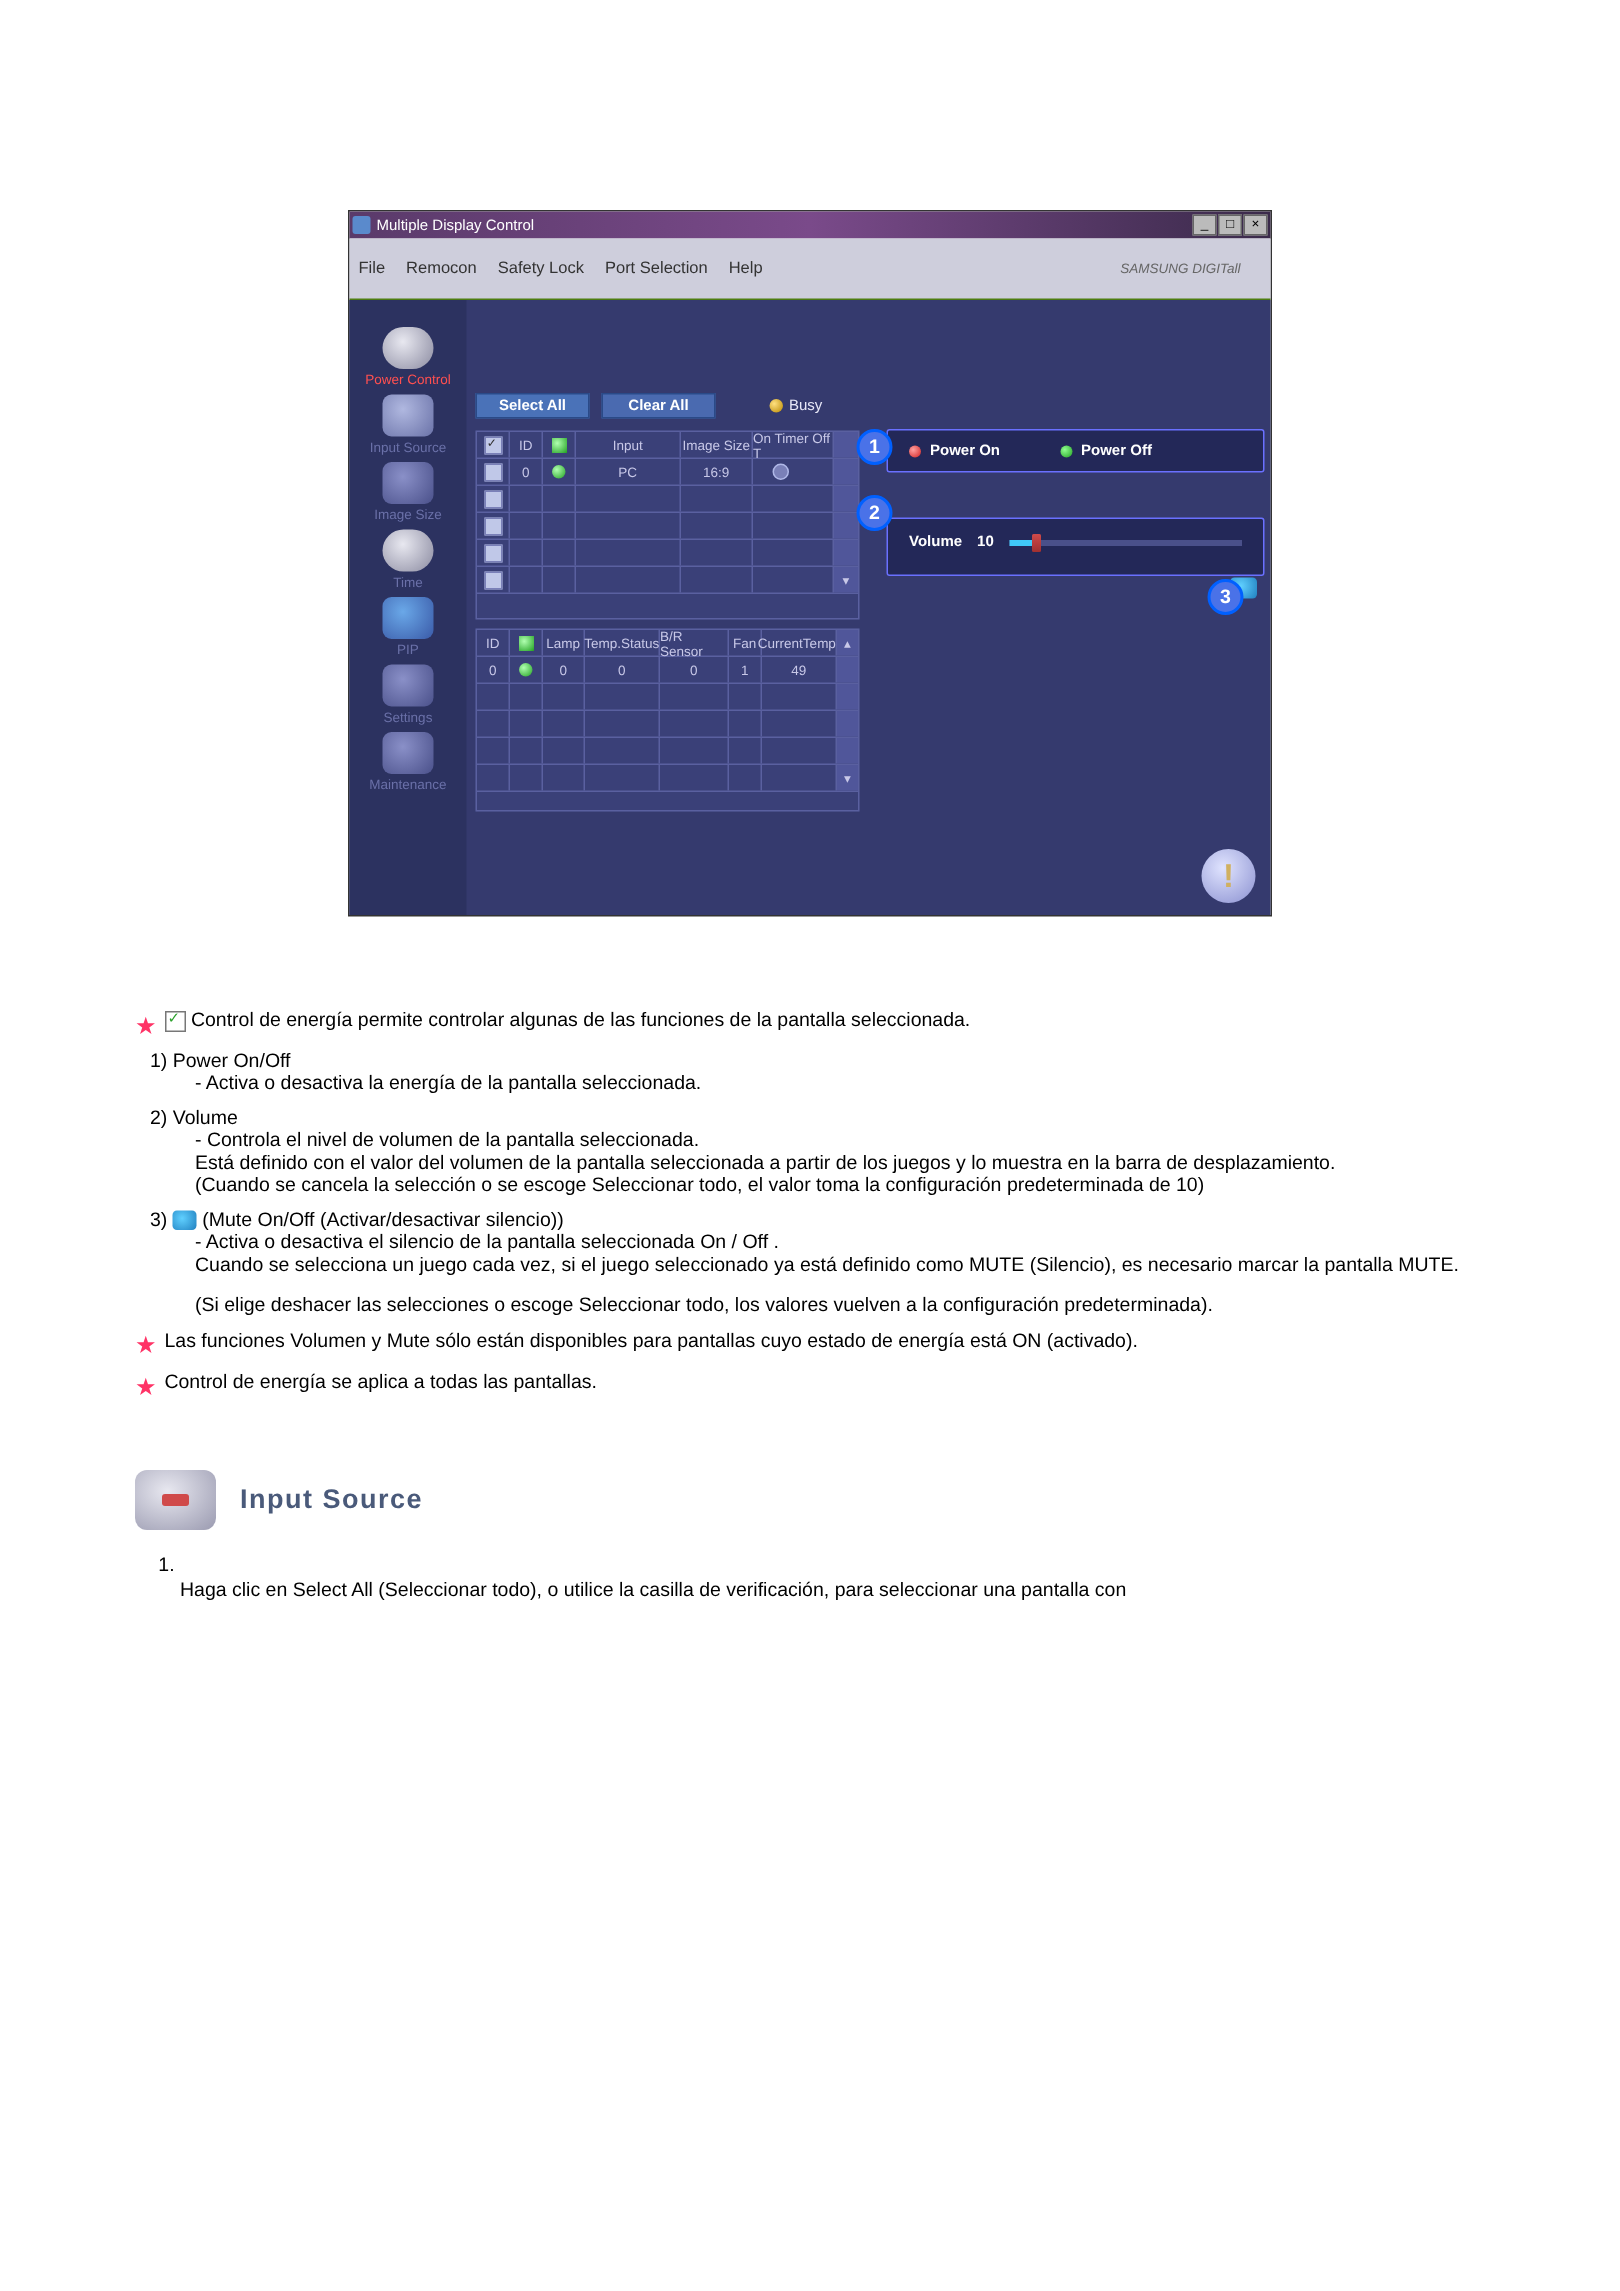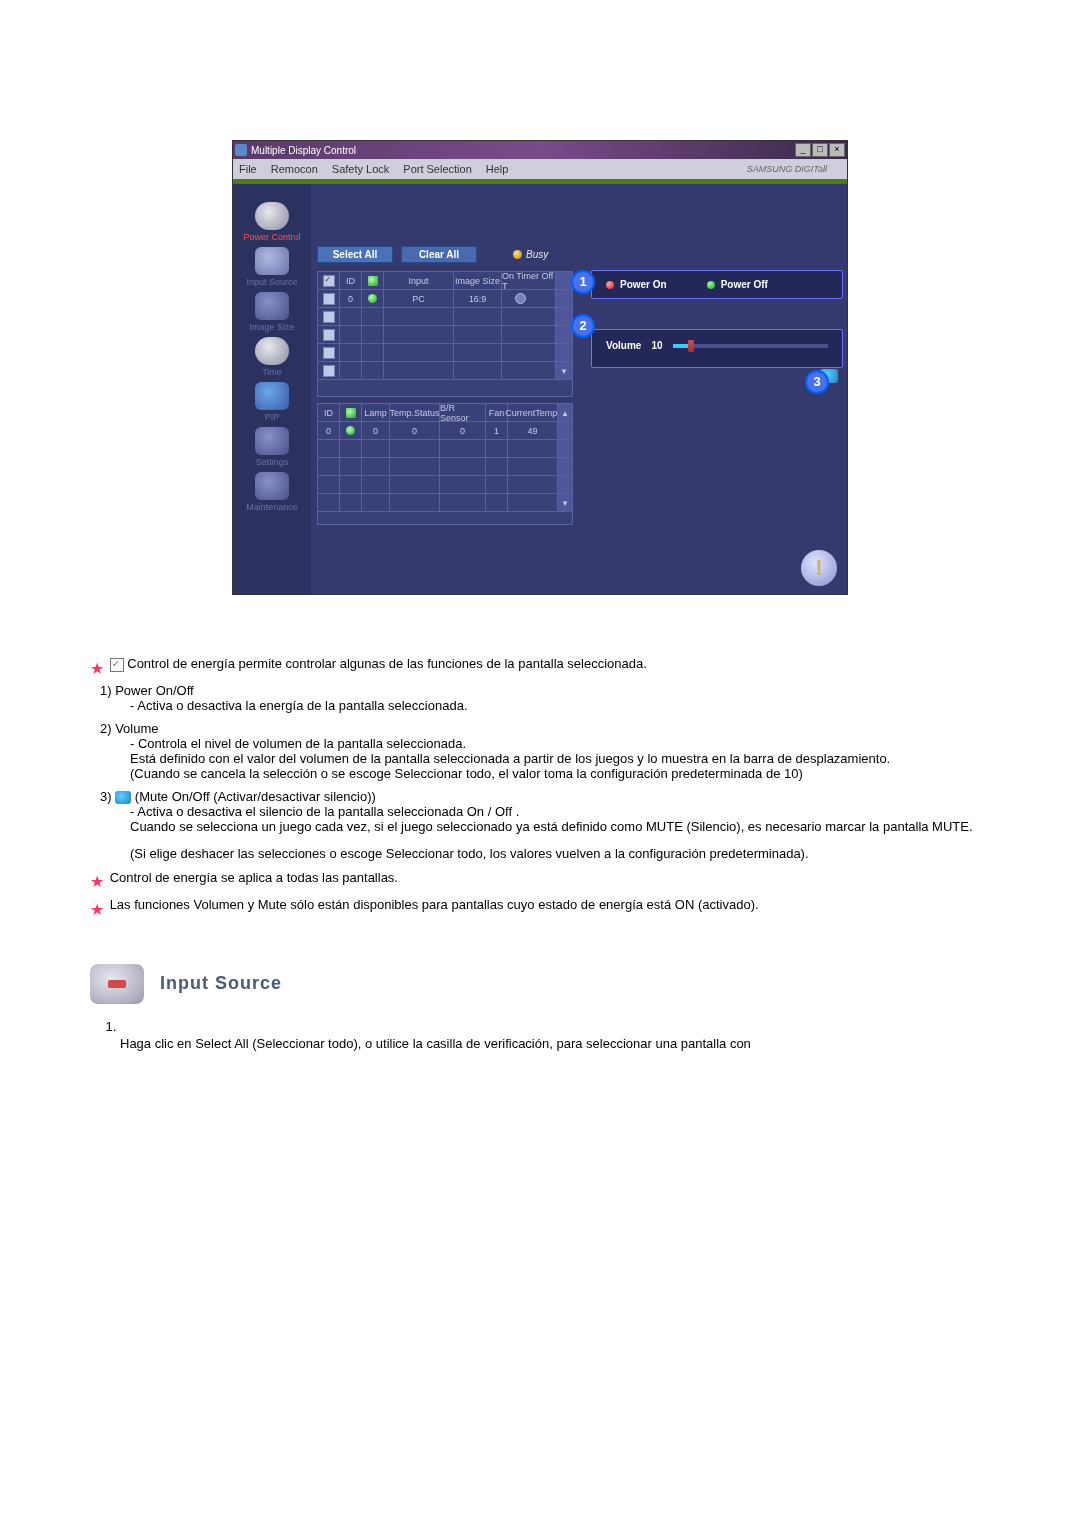--- a/index.html
+++ b/index.html
@@ -46,24 +46,24 @@
     font-size: 9px;
     line-height: 10px;
     text-align: center;
     color: #000;
   }
   .menubar {
     height: 20px;
     background: #cecedc;
     display: flex;
     align-items: center;
-    padding: 0 6px;
+    padding: 10px 6px;
     font-size: 11px;
     color: #333;
-    border-bottom: 5px solid #4d7c0f;
+    border-bottom: 1px solid #4d7c0f;
     justify-content: flex-start;
   }
   .menubar > span { margin-right: 14px; }
   .menubar .brand { margin-left: auto; color: #666; font-size: 9px; font-style: italic; }
   .client-area {
     display: flex;
     background: #353a6e;
     height: 410px;
   }
   .sidebar {
@@ -114,21 +114,20 @@
     text-align: center;
     width: 50px;
   }
   .top-btn.clear { background: #4a6ab0; }
   .busy {
     display: flex;
     align-items: center;
     gap: 4px;
     color: #e8e8f8;
     font-size: 10px;
-    font-style: italic;
   }
   .busy-dot {
     width: 9px; height: 9px; border-radius: 50%;
     background: radial-gradient(circle at 35% 35%, #ffe080, #b88800);
   }
   .table {
     background: #3a4078;
     border: 1px solid #5a60a0;
     font-size: 9px;
     color: #c8c8e8;
@@ -573,25 +572,25 @@
       <span class="mute-inline"></span>
       <span>(Mute On/Off (Activar/desactivar silencio))</span>
     </div>
     <div class="sub">- Activa o desactiva el silencio de la pantalla seleccionada On / Off .</div>
     <div class="sub">Cuando se selecciona un juego cada vez, si el juego seleccionado ya está definido como MUTE (Silencio), es necesario marcar la pantalla MUTE.</div>
     <div class="sub" style="margin-top:12px">(Si elige deshacer las selecciones o escoge Seleccionar todo, los valores vuelven a la configuración predeterminada).</div>
   </div>
 
   <div class="doc-block">
     <span class="star">★</span>
-    <span>Control de energía se aplica a todas las pantallas.</span>
+    <span>Las funciones Volumen y Mute sólo están disponibles para pantallas cuyo estado de energía está ON (activado).</span>
   </div>
   <div class="doc-block">
     <span class="star">★</span>
-    <span>Las funciones Volumen y Mute sólo están disponibles para pantallas cuyo estado de energía está ON (activado).</span>
+    <span>Control de energía se aplica a todas las pantallas.</span>
   </div>
 
   <div class="section-header">
     <div class="section-icon"></div>
     <div class="section-title">Input Source</div>
   </div>
 
   <ol class="input-source">
     <li>
       <br>

